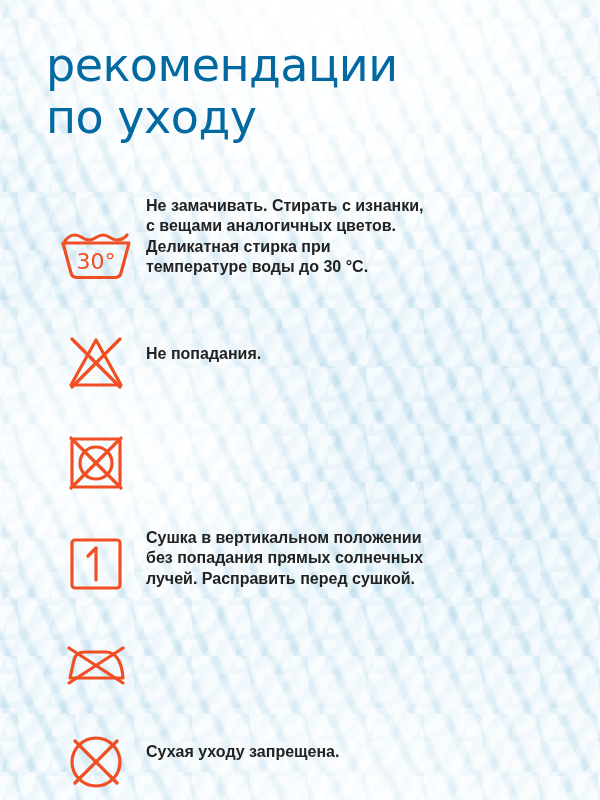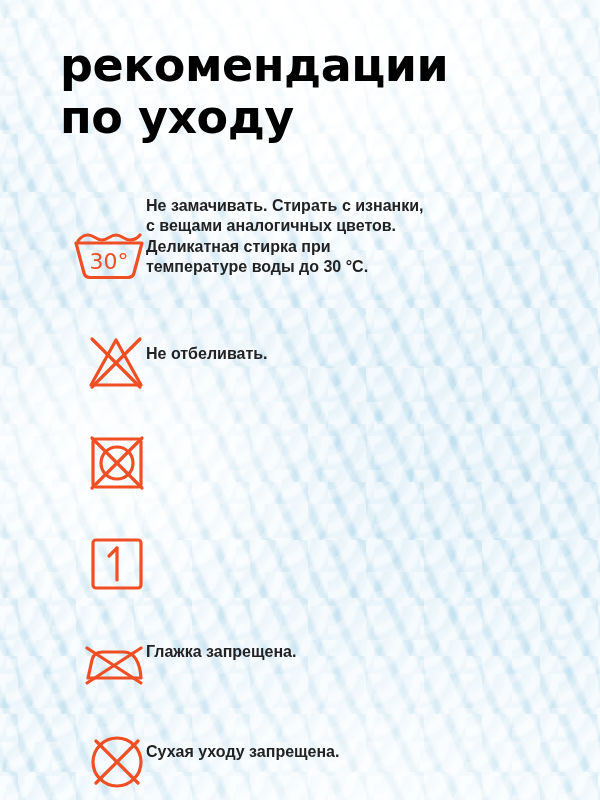--- a/index.html
+++ b/index.html
@@ -71,26 +71,26 @@
   }
 
   
   #content {
     position: absolute;
     inset: 0;
   }
 
   #title {
     position: absolute;
-    left: 60px;
+    left: 46px;
     top: 40px;
     width: 520px;
-    color: #000000;
+    color: #0369a1;
     font-family: "DejaVu Sans", sans-serif;
-    font-weight: bold;
+    font-weight: normal;
     font-size: 46px;
     line-height: 1.12;
     letter-spacing: -0.5px;
     white-space: pre-line;
   }
 
   #rows {
     position: absolute;
     left: 46px;
     top: 190px;
@@ -99,21 +99,21 @@
 
   .row {
     display: flex;
     align-items: flex-start;
     margin-bottom: 6px;
   }
   .icon-cell {
     width: 100px;
     min-width: 100px;
     display: flex;
-    justify-content: flex-end;
+    justify-content: center;
     align-items: center;
   }
   .text-cell {
     flex: 1;
     color: #222222;
     font-size: 16px;
     line-height: 1.28;
     white-space: pre-line;
     padding-top: 2px;
     font-weight: bold;
@@ -172,21 +172,21 @@
     </div>
 
     <div class="row r2">
       <div class="icon-cell">
         <svg width="60" height="56" viewBox="0 0 60 56">
           <path d="M30 5 L55 50 L5 50 Z" fill="none" stroke="#f04e23" stroke-width="3.2" stroke-linejoin="round"></path>
           <line x1="6" y1="4" x2="54" y2="52" stroke="#f04e23" stroke-width="3.2" stroke-linecap="round"></line>
           <line x1="54" y1="4" x2="6" y2="52" stroke="#f04e23" stroke-width="3.2" stroke-linecap="round"></line>
         </svg>
       </div>
-      <div class="text-cell">Не отбеливать.</div>
+      <div class="text-cell">Не попадания.</div>
     </div>
 
     <div class="row r3">
       <div class="icon-cell">
         <svg width="58" height="58" viewBox="0 0 58 58">
           <rect x="5" y="5" width="48" height="48" rx="3" fill="none" stroke="#f04e23" stroke-width="3.2"></rect>
           <circle cx="29" cy="29" r="16" fill="none" stroke="#f04e23" stroke-width="3.2"></circle>
           <line x1="4" y1="4" x2="54" y2="54" stroke="#f04e23" stroke-width="3.2" stroke-linecap="round"></line>
           <line x1="54" y1="4" x2="4" y2="54" stroke="#f04e23" stroke-width="3.2" stroke-linecap="round"></line>
         </svg>
@@ -194,31 +194,33 @@
     </div>
 
     <div class="row r4">
       <div class="icon-cell">
         <svg width="58" height="58" viewBox="0 0 58 58">
           <rect x="5" y="5" width="48" height="48" rx="3" fill="none" stroke="#f04e23" stroke-width="3.2"></rect>
           <line x1="29" y1="13" x2="29" y2="45" stroke="#f04e23" stroke-width="3.2" stroke-linecap="round"></line>
           <path d="M29 13 L21 21" fill="none" stroke="#f04e23" stroke-width="3.2" stroke-linecap="round"></path>
         </svg>
       </div>
+      <div class="text-cell">Сушка в вертикальном положении
+без попадания прямых солнечных
+лучей. Расправить перед сушкой.</div>
     </div>
 
     <div class="row r5">
       <div class="icon-cell">
         <svg width="64" height="48" viewBox="0 0 64 48">
           <path d="M6 38 L10 20 C11 15 15 12 21 12 L42 12 C52 12 58 22 59 38 Z" fill="none" stroke="#f04e23" stroke-width="3.2" stroke-linejoin="round"></path>
           <line x1="5" y1="8" x2="59" y2="43" stroke="#f04e23" stroke-width="3.2" stroke-linecap="round"></line>
           <line x1="59" y1="8" x2="5" y2="43" stroke="#f04e23" stroke-width="3.2" stroke-linecap="round"></line>
         </svg>
       </div>
-      <div class="text-cell">Глажка запрещена.</div>
     </div>
 
     <div class="row r6">
       <div class="icon-cell">
         <svg width="58" height="58" viewBox="0 0 58 58">
           <circle cx="29" cy="29" r="24" fill="none" stroke="#f04e23" stroke-width="3.2"></circle>
           <line x1="8" y1="8" x2="50" y2="50" stroke="#f04e23" stroke-width="3.2" stroke-linecap="round"></line>
           <line x1="50" y1="8" x2="8" y2="50" stroke="#f04e23" stroke-width="3.2" stroke-linecap="round"></line>
         </svg>
       </div>

